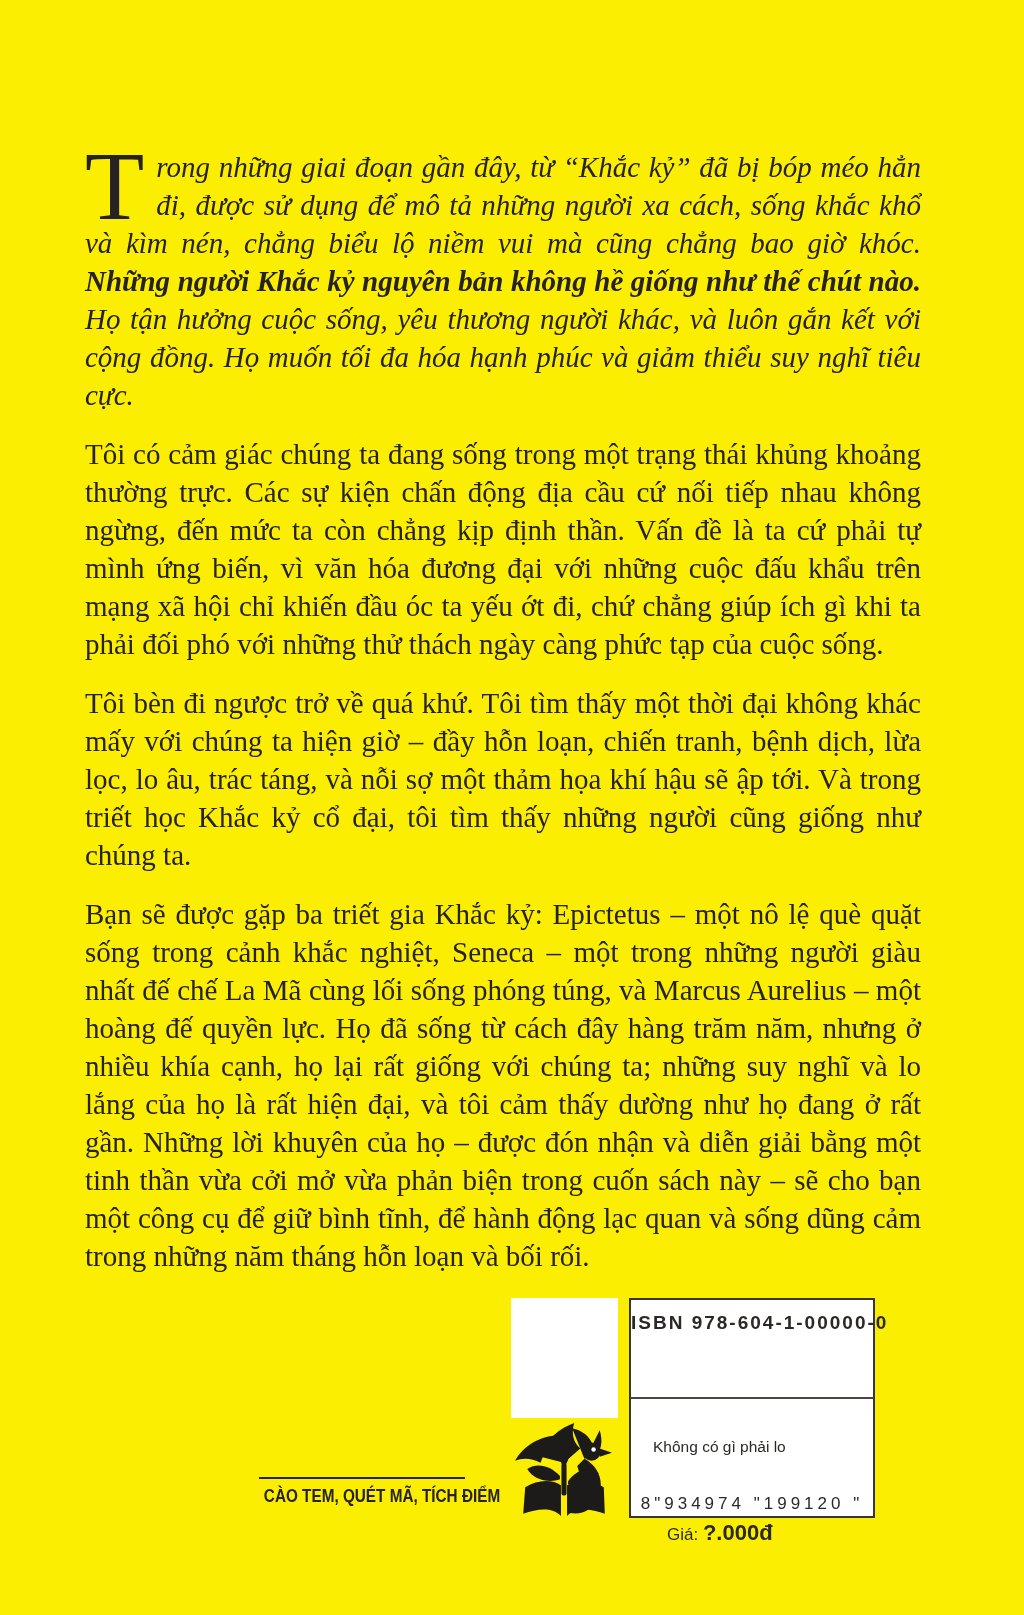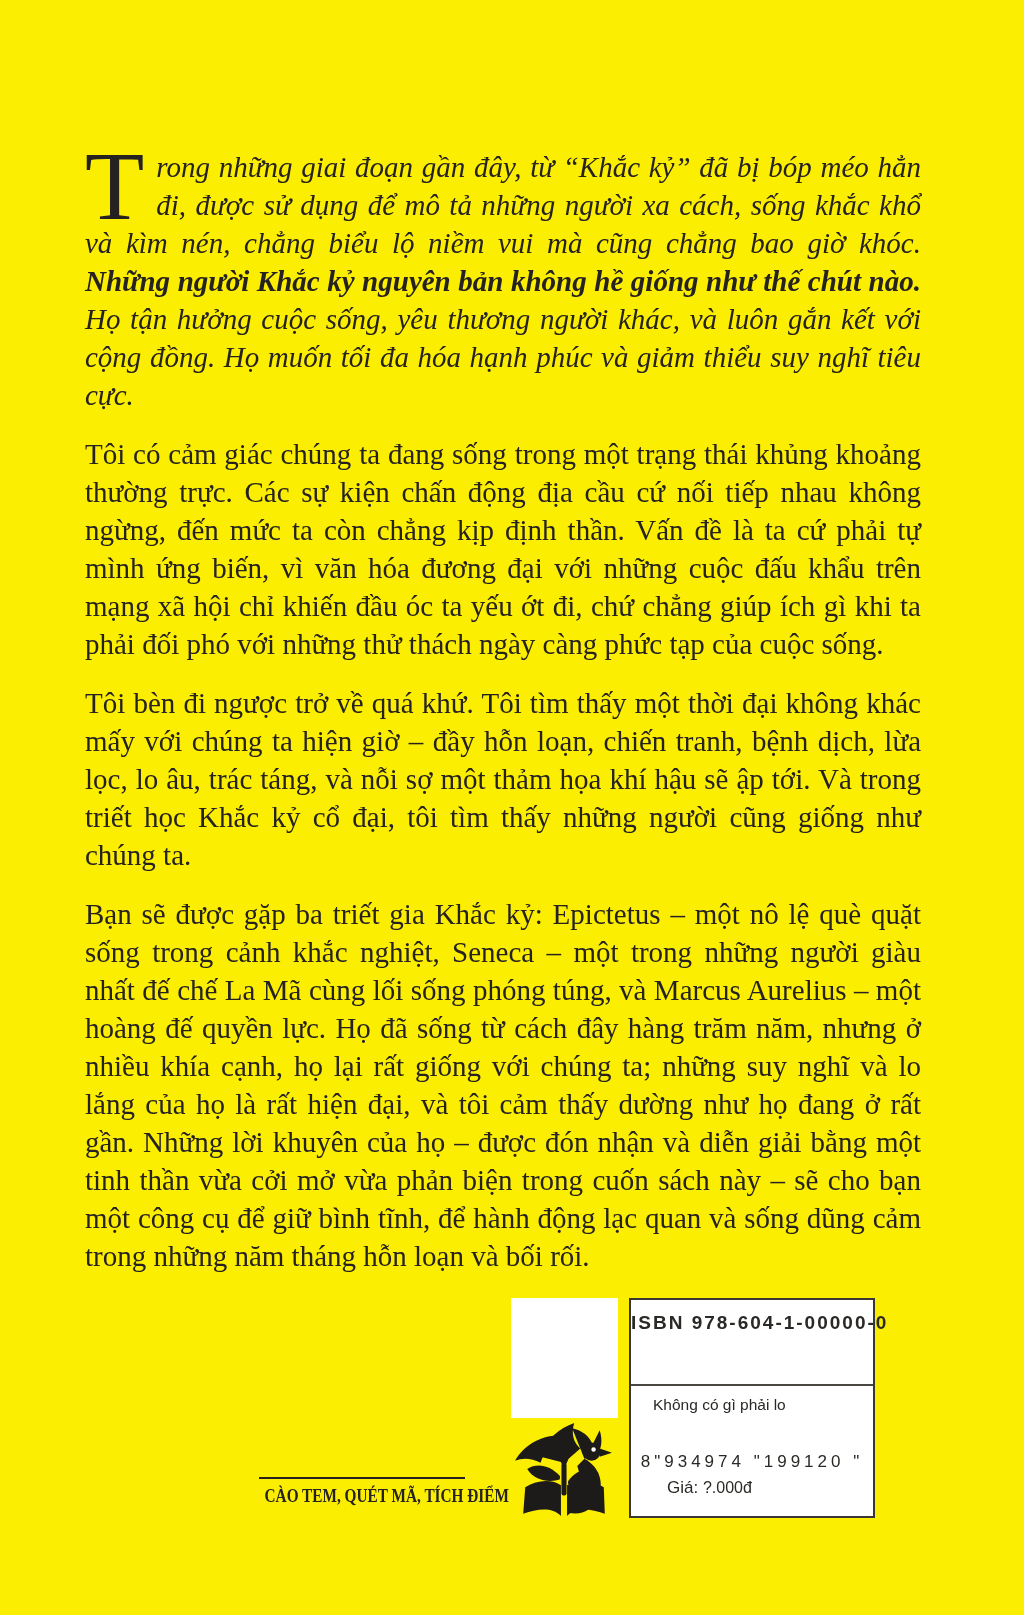--- a/index.html
+++ b/index.html
@@ -45,36 +45,37 @@
   .isbn-box{
     position:absolute;
     left:629px;top:1298px;width:246px;height:220px;
     background:#ffffff;
     border:2px solid #3a3733;
     box-sizing:border-box;
     font-family:"Liberation Sans", sans-serif;
     color:#2b2926;
   }
   .isbn-top{
-    height:86px;
+    height:99px;
     border-bottom:2px solid #4a4743;
     box-sizing:border-box;
     text-align:center;
   }
   .isbn-label{
     display:inline-block;
     margin-top:12px;
     font-size:19px;
     font-weight:bold;
     letter-spacing:2px;
     white-space:nowrap;
   }
   .isbn-bottom{
     position:relative;
     height:130px;
+    margin-top:29px;
   }
   .book-title-small{
     position:absolute;
     left:22px;top:10px;
     font-size:15.5px;
   }
   .barcode-digits{
     position:absolute;
     left:0;right:0;top:66px;
     text-align:center;
@@ -82,28 +83,28 @@
     letter-spacing:4px;
     white-space:nowrap;
   }
   .price-line{
     position:absolute;
     left:36px;top:92px;
     font-size:17px;
     white-space:nowrap;
   }
   .price-value{
-    font-weight:normal;
-    font-size:16px;
+    font-weight:bold;
+    font-size:22px;
   }
   .loyalty{
     position:absolute;
     left:243px;top:1477px;width:238px;
     text-align:center;
-    font-family:Liberation Serif, serif;
+    font-family:Liberation Sans, sans-serif;
   }
   .loyalty-line{
     width:206px;height:0;
     border-top:2.5px solid #262220;
     margin:0 auto;
   }
   .loyalty-text{
     display:inline-block;
     margin-top:7px;
     font-size:18px;

